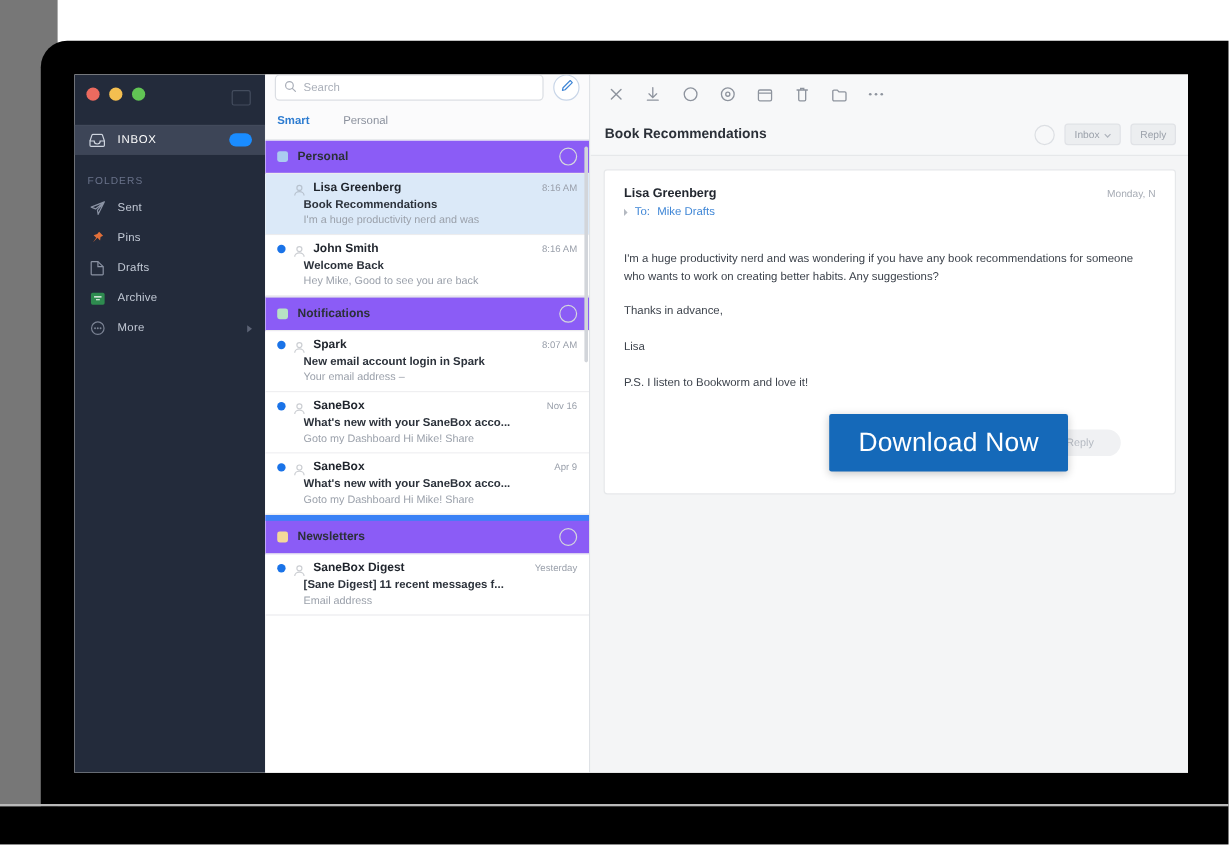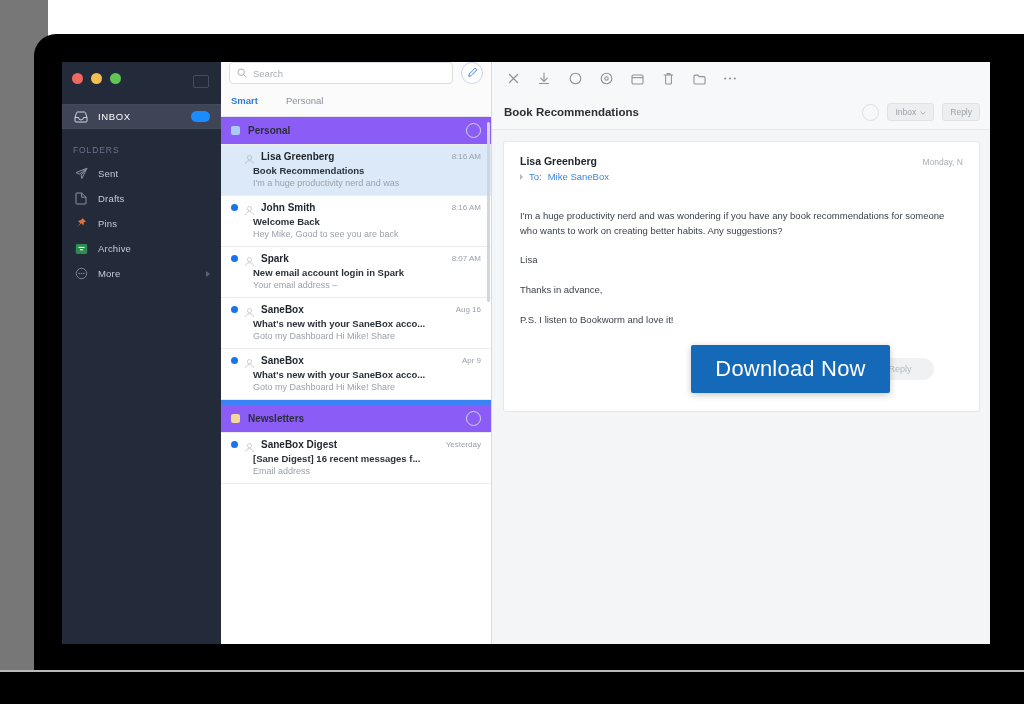--- a/index.html
+++ b/index.html
@@ -384,34 +384,34 @@
             <svg width="13" height="13" viewBox="0 0 13 13" fill="none">
               <path d="M12 1.2L1 5.6l3.6 1.5L11.2 2 6.2 8.1l.6 3.5L12 1.2z" stroke="#8a92a3" stroke-width="1" stroke-linejoin="round"></path>
             </svg>
           </span>
           <span class="slabel">Sent</span>
         </div>
 
         <div class="side-row folder">
           <span class="sico">
             <svg width="12" height="13" viewBox="0 0 12 13" fill="none">
-              <path d="M1 1.6A.6.6 0 011.6 1h5L11 5.2v6.2a.6.6 0 01-.6.6H1.6a.6.6 0 01-.6-.6V1.6z" stroke="#8a92a3" stroke-width="1" stroke-linejoin="round"></path>
-              <path d="M6.6 1v4.2H11" stroke="#8a92a3" stroke-width="1"></path>
-            </svg>
-          </span>
-          <span class="slabel">Drafts</span>
+              <path d="M7.6 1.2l3.3 3.3-2.1.9-.4 3-2.2-2.2L2.4 10l2.8-3.8L3 4l3-.9 1.6-1.9z" fill="#e2703a"></path>
+            </svg>
+          </span>
+          <span class="slabel">Pins</span>
         </div>
 
         <div class="side-row folder">
           <span class="sico">
             <svg width="12" height="13" viewBox="0 0 12 13" fill="none">
-              <path d="M7.6 1.2l3.3 3.3-2.1.9-.4 3-2.2-2.2L2.4 10l2.8-3.8L3 4l3-.9 1.6-1.9z" fill="#e2703a"></path>
-            </svg>
-          </span>
-          <span class="slabel">Pins</span>
+              <path d="M1 1.6A.6.6 0 011.6 1h5L11 5.2v6.2a.6.6 0 01-.6.6H1.6a.6.6 0 01-.6-.6V1.6z" stroke="#8a92a3" stroke-width="1" stroke-linejoin="round"></path>
+              <path d="M6.6 1v4.2H11" stroke="#8a92a3" stroke-width="1"></path>
+            </svg>
+          </span>
+          <span class="slabel">Drafts</span>
         </div>
 
         <div class="side-row folder">
           <span class="sico">
             <svg width="13" height="12" viewBox="0 0 13 12" fill="none">
               <rect x="0.8" y="1" width="11.4" height="10" rx="1.4" fill="#2e8b4f"></rect>
               <path d="M3.4 4.4h6.2M5 6.8h3.2" stroke="#ffffff" stroke-width="1"></path>
             </svg>
           </span>
           <span class="slabel">Archive</span>
@@ -492,20 +492,25 @@
                 <path d="M1.6 10c0-2 1.8-3.3 3.9-3.3S9.4 8 9.4 10" stroke="#8d939d" stroke-width="1"></path>
               </svg>
             </span>
             <span class="sender">John Smith</span>
             <span class="time">8:16 AM</span>
           </div>
           <div class="subject">Welcome Back</div>
           <div class="snippet">Hey Mike, Good to see you are back</div>
         </div>
 
+        <div class="group-head" style="border-top:1px solid #dfe1e5">
+          <span class="group-chip" style="background:#b7e3c4"></span>
+          <span class="group-title">Notifications</span>
+          <span class="group-circle"></span>
+        </div>
 
         <div class="msg-row">
           <div class="msg-line1">
             <span class="unread-dot"></span>
             <span class="avatar-mini">
               <svg width="11" height="11" viewBox="0 0 11 11" fill="none">
                 <circle cx="5.5" cy="3.6" r="2.1" stroke="#8d939d" stroke-width="1"></circle>
                 <path d="M1.6 10c0-2 1.8-3.3 3.9-3.3S9.4 8 9.4 10" stroke="#8d939d" stroke-width="1"></path>
               </svg>
             </span>
@@ -519,21 +524,21 @@
         <div class="msg-row">
           <div class="msg-line1">
             <span class="unread-dot"></span>
             <span class="avatar-mini">
               <svg width="11" height="11" viewBox="0 0 11 11" fill="none">
                 <circle cx="5.5" cy="3.6" r="2.1" stroke="#8d939d" stroke-width="1"></circle>
                 <path d="M1.6 10c0-2 1.8-3.3 3.9-3.3S9.4 8 9.4 10" stroke="#8d939d" stroke-width="1"></path>
               </svg>
             </span>
             <span class="sender">SaneBox</span>
-            <span class="time">Aug 16</span>
+            <span class="time">Nov 16</span>
           </div>
           <div class="subject">What's new with your SaneBox acco...</div>
           <div class="snippet">Goto my Dashboard Hi Mike! Share</div>
         </div>
 
         <div class="msg-row">
           <div class="msg-line1">
             <span class="unread-dot"></span>
             <span class="avatar-mini">
               <svg width="11" height="11" viewBox="0 0 11 11" fill="none">
@@ -559,21 +564,21 @@
             <span class="unread-dot"></span>
             <span class="avatar-mini">
               <svg width="11" height="11" viewBox="0 0 11 11" fill="none">
                 <circle cx="5.5" cy="3.6" r="2.1" stroke="#8d939d" stroke-width="1"></circle>
                 <path d="M1.6 10c0-2 1.8-3.3 3.9-3.3S9.4 8 9.4 10" stroke="#8d939d" stroke-width="1"></path>
               </svg>
             </span>
             <span class="sender">SaneBox Digest</span>
             <span class="time">Yesterday</span>
           </div>
-          <div class="subject">[Sane Digest] 16 recent messages f...</div>
+          <div class="subject">[Sane Digest] 11 recent messages f...</div>
           <div class="snippet">Email address</div>
         </div>
 
       </div>
 
       <div class="list-scrollbar"></div>
     </div>
 
     <div class="read-pane">
 
@@ -641,26 +646,26 @@
       </div>
 
       <div class="mail-card">
         <div class="mail-from-row">
           <span class="from-name">Lisa Greenberg</span>
           <span class="mail-date">Monday, N</span>
         </div>
         <div class="mail-to-row">
           <span class="to-chev"></span>
           <span class="mail-to">To:</span>
-          <span class="mail-to">Mike SaneBox</span>
+          <span class="mail-to">Mike Drafts</span>
         </div>
         <div class="mail-body">
           <p>I'm a huge productivity nerd and was wondering if you have any book recommendations for someone who wants to work on creating better habits. Any suggestions?</p>
+          <p>Thanks in advance,</p>
           <p>Lisa</p>
-          <p>Thanks in advance,</p>
           <p>P.S. I listen to Bookworm and love it!</p>
         </div>
       </div>
 
     </div>
   </div>
 
   <div class="reply-ghost">Reply</div>
   <div class="cta-btn">Download Now</div>
 

